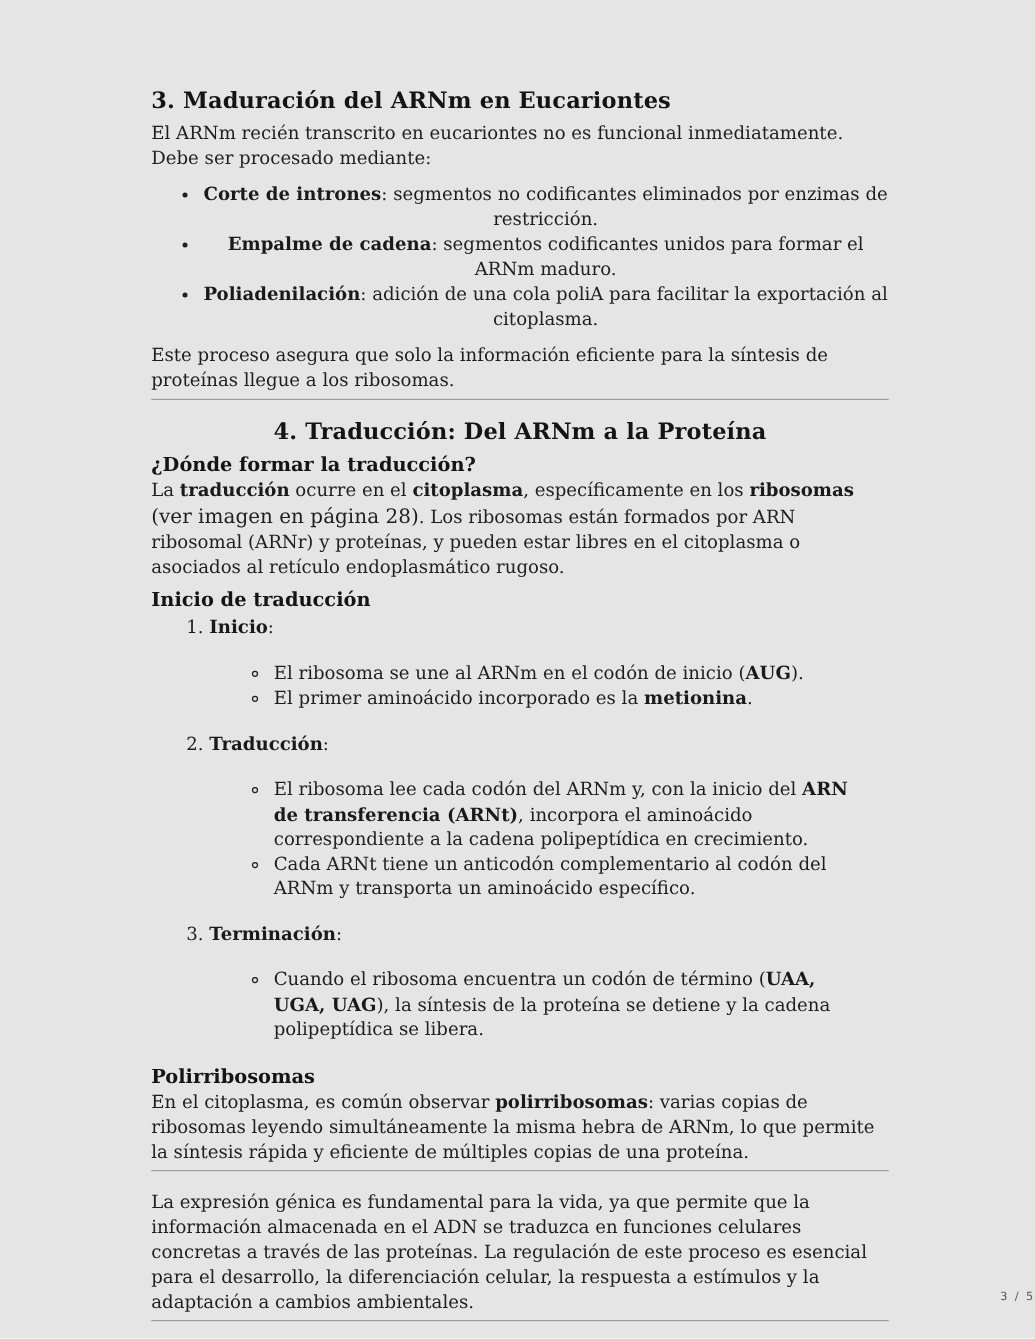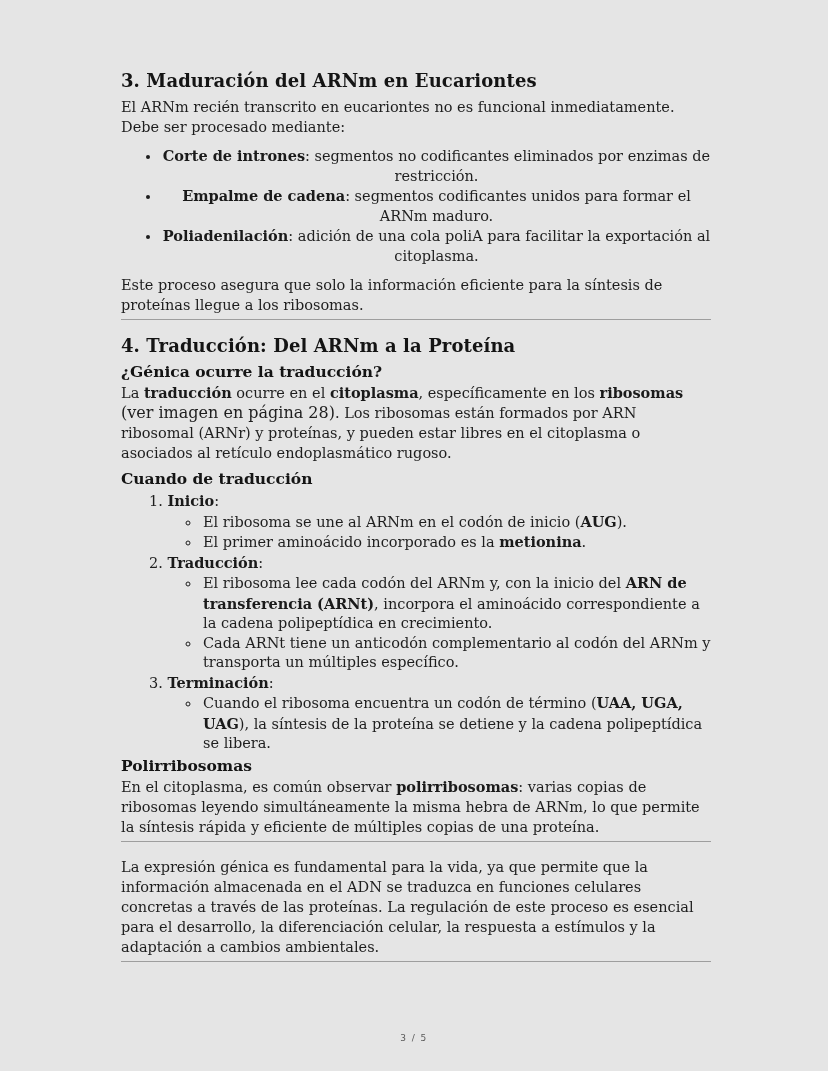--- a/index.html
+++ b/index.html
@@ -52,37 +52,37 @@
   ul.bullets > li { margin: 0; padding-left: 1px; }
   ol.steps {
     margin: 0;
     padding: 0;
     list-style: none;
     line-height: 19.5px;
   }
   ol.steps > li.step { padding-left: 28px; }
   .step-num { display: inline-block; min-width: 12px; }
   ul.subs {
-    margin: 0;
+    margin: 16px;
     padding-left: 52px;
     list-style-type: circle;
   }
   ul.subs > li { margin: 0; padding-left: 2px; }
   hr.divider {
     border: 0;
     border-top: 1px solid #9e9e9e;
     margin: 4px 0 15px 0;
     height: 0;
   }
-  h2.sec-mid { margin-top: 1px; }
+  h2.sec-mid { margin-top: 1px; text-align: center; }
   .footer {
     position: absolute;
     left: 0; right: 0;
     top: 1033px;
-    text-align: center;
+    text-align: right;
     font-family: "DejaVu Sans", sans-serif;
     font-size: 9px;
     letter-spacing: 1.5px;
     color: #595959;
   }
 </style>
 </head>
 <body>
 
 <div class="page">
@@ -95,38 +95,38 @@
       <li><strong>Corte de intrones</strong><span>: segmentos no codificantes eliminados por enzimas de restricción.</span></li>
       <li><strong>Empalme de cadena</strong><span>: segmentos codificantes unidos para formar el ARNm maduro.</span></li>
       <li><strong>Poliadenilación</strong><span>: adición de una cola poliA para facilitar la exportación al citoplasma.</span></li>
     </ul>
 
     <p class="tight">Este proceso asegura que solo la información eficiente para la síntesis de proteínas llegue a los ribosomas.</p>
 
     <hr class="divider">
 
     <h2 class="sec sec-mid">4. Traducción: Del ARNm a la Proteína</h2>
-    <h3 class="sub">¿Génica ocurre la traducción?</h3>
+    <h3 class="sub">¿Dónde formar la traducción?</h3>
     <p class="where"><span>La </span><strong>traducción</strong><span> ocurre en el </span><strong>citoplasma</strong><span>, específicamente en los </span><strong>ribosomas</strong><span> </span><span class="italic-note">(ver imagen en página 28)</span><span>. Los ribosomas están formados por ARN ribosomal (ARNr) y proteínas, y pueden estar libres en el citoplasma o asociados al retículo endoplasmático rugoso.</span></p>
 
-    <h3 class="sub sub-proceso">Cuando de traducción</h3>
+    <h3 class="sub sub-proceso">Inicio de traducción</h3>
 
     <ol class="steps">
       <li class="step">
         <span class="step-num">1.</span> <strong>Inicio</strong><span>:</span>
         <ul class="subs">
           <li><span>El ribosoma se une al ARNm en el codón de inicio (</span><strong>AUG</strong><span>).</span></li>
           <li><span>El primer aminoácido incorporado es la </span><strong>metionina</strong><span>.</span></li>
         </ul>
       </li>
       <li class="step">
         <span class="step-num">2.</span> <strong>Traducción</strong><span>:</span>
         <ul class="subs">
           <li><span>El ribosoma lee cada codón del ARNm y, con la inicio del </span><strong>ARN de transferencia (ARNt)</strong><span>, incorpora el aminoácido correspondiente a la cadena polipeptídica en crecimiento.</span></li>
-          <li><span>Cada ARNt tiene un anticodón complementario al codón del ARNm y transporta un múltiples específico.</span></li>
+          <li><span>Cada ARNt tiene un anticodón complementario al codón del ARNm y transporta un aminoácido específico.</span></li>
         </ul>
       </li>
       <li class="step">
         <span class="step-num">3.</span> <strong>Terminación</strong><span>:</span>
         <ul class="subs">
           <li><span>Cuando el ribosoma encuentra un codón de término (</span><strong>UAA, UGA, UAG</strong><span>), la síntesis de la proteína se detiene y la cadena polipeptídica se libera.</span></li>
         </ul>
       </li>
     </ol>
 

